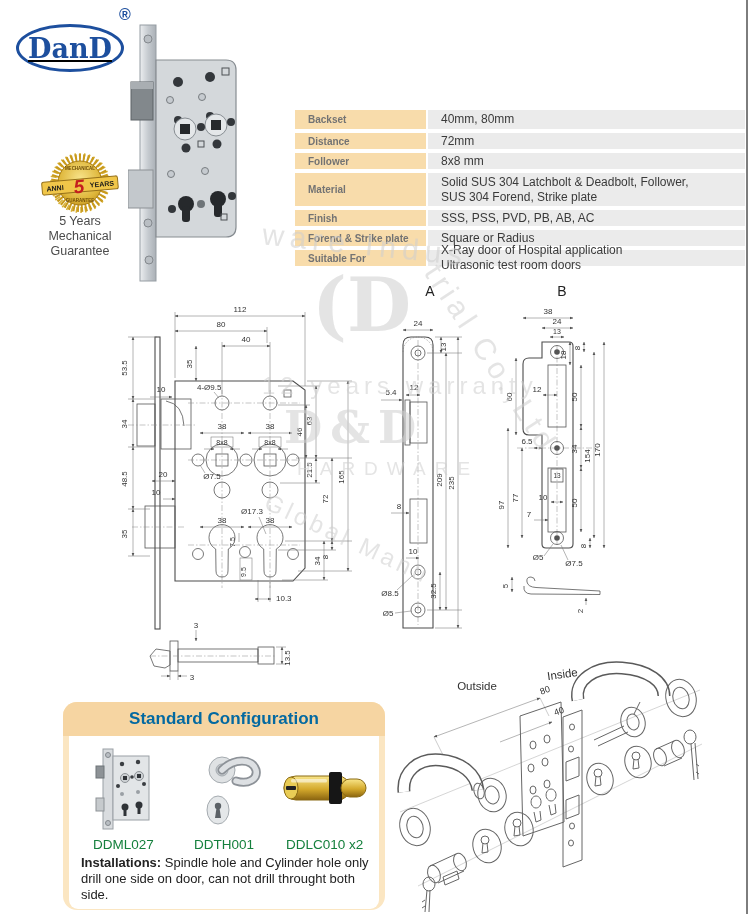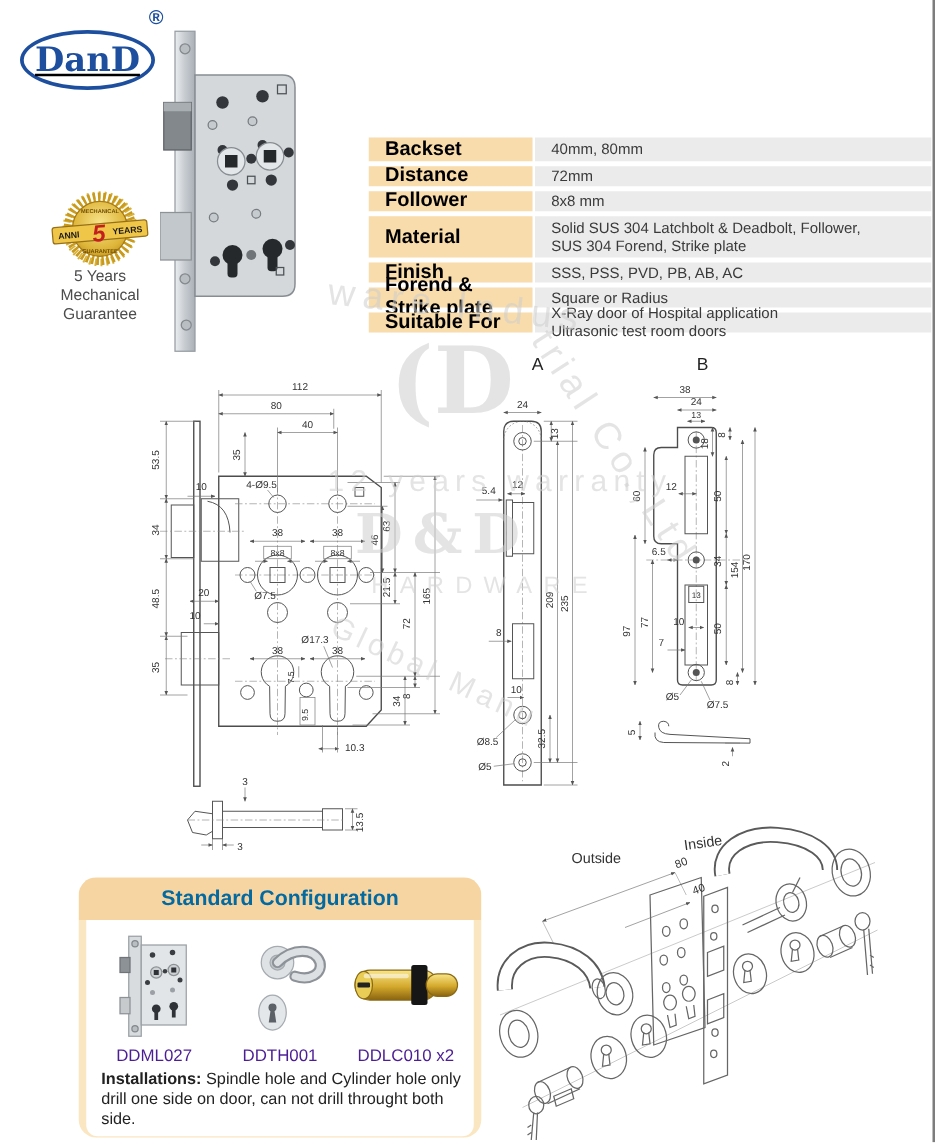--- a/index.html
+++ b/index.html
@@ -13,39 +13,39 @@
              border-radius:50%;display:flex;align-items:center;justify-content:center;z-index:2;text-decoration:underline;}
   .logo-oval span{font-family:"DejaVu Serif",serif;font-weight:bold;font-size:27px;color:#1d4f9e;}
   .reg{position:absolute;left:119px;top:6px;font-size:16px;font-weight:bold;color:#1d4f9e;z-index:2;}
   
   .gtext{position:absolute;left:28px;top:214px;width:104px;text-align:center;font-size:12.5px;
          color:#4c4c4c;line-height:1.18;z-index:2;}
   
   .spec{position:absolute;left:295px;top:110px;width:450px;display:flex;flex-direction:column;gap:4px;z-index:2;}
   .srow{display:flex;gap:2px;}
   .srow .lab{width:118px;background:#f8dcab;display:flex;align-items:center;padding-left:13px;
-             font-weight:bold;font-size:16px;color:#000000;flex-shrink:0;}
+             font-weight:bold;font-size:10px;color:#737373;flex-shrink:0;}
   .srow .val{flex:1;background:#ebebeb;display:flex;flex-direction:column;justify-content:center;
              padding-left:13px;font-size:12px;color:#3a3a3a;line-height:15px;}
   .h19{height:19px}.h16{height:16px}.h33{height:33px}.h34{height:16px}
   
   .tech{position:absolute;left:0;top:285px;z-index:2;}
   .photo{position:absolute;left:128px;top:8px;z-index:1;}
   .badge{position:absolute;left:38px;top:152px;z-index:2;}
   .exploded{position:absolute;left:390px;top:645px;z-index:2;}
   
   .config{position:absolute;left:63px;top:702px;width:322px;height:208px;border-radius:14px;
           background:#fbe6c2;overflow:hidden;z-index:2;display:flex;flex-direction:column;}
   .config .hdr{height:34px;background:#f6d5a2;display:flex;align-items:center;justify-content:center;
                font-weight:bold;font-size:17px;color:#0369a1;flex-shrink:0;}
   .config .body{margin:0 6px 6px 6px;background:#fff;flex:1;border-radius:0 0 9px 9px;
                 display:flex;flex-direction:column;}
   .config .items{display:flex;justify-content:space-around;align-items:flex-end;padding:10px 4px 0 4px;}
   .config .item{display:flex;flex-direction:column;align-items:center;width:100px;}
-  .config .code{font-size:13.5px;color:#4c1d95;margin-top:5px;}
+  .config .code{font-size:13.5px;color:#15803d;margin-top:5px;}
   .config .inst{padding:3px 10px 6px 12px;font-size:13px;color:#222;line-height:1.22;}
   .edge{position:absolute;left:746px;top:0;width:2px;height:914px;background:#7d7d7d;z-index:6;}
   text{font-family:"Liberation Sans",sans-serif;}
   .dim{font-size:8px;fill:#333;}
   .dimline{stroke:#777;stroke-width:.55;fill:none;}
   .thin{stroke:#555;stroke-width:.8;fill:none;}
   .main{stroke:#4c4c4c;stroke-width:1.1;fill:#fff;}
   .cl{stroke:#888;stroke-width:.5;stroke-dasharray:6 2 1.5 2;fill:none;}
 </style>
 </head>

